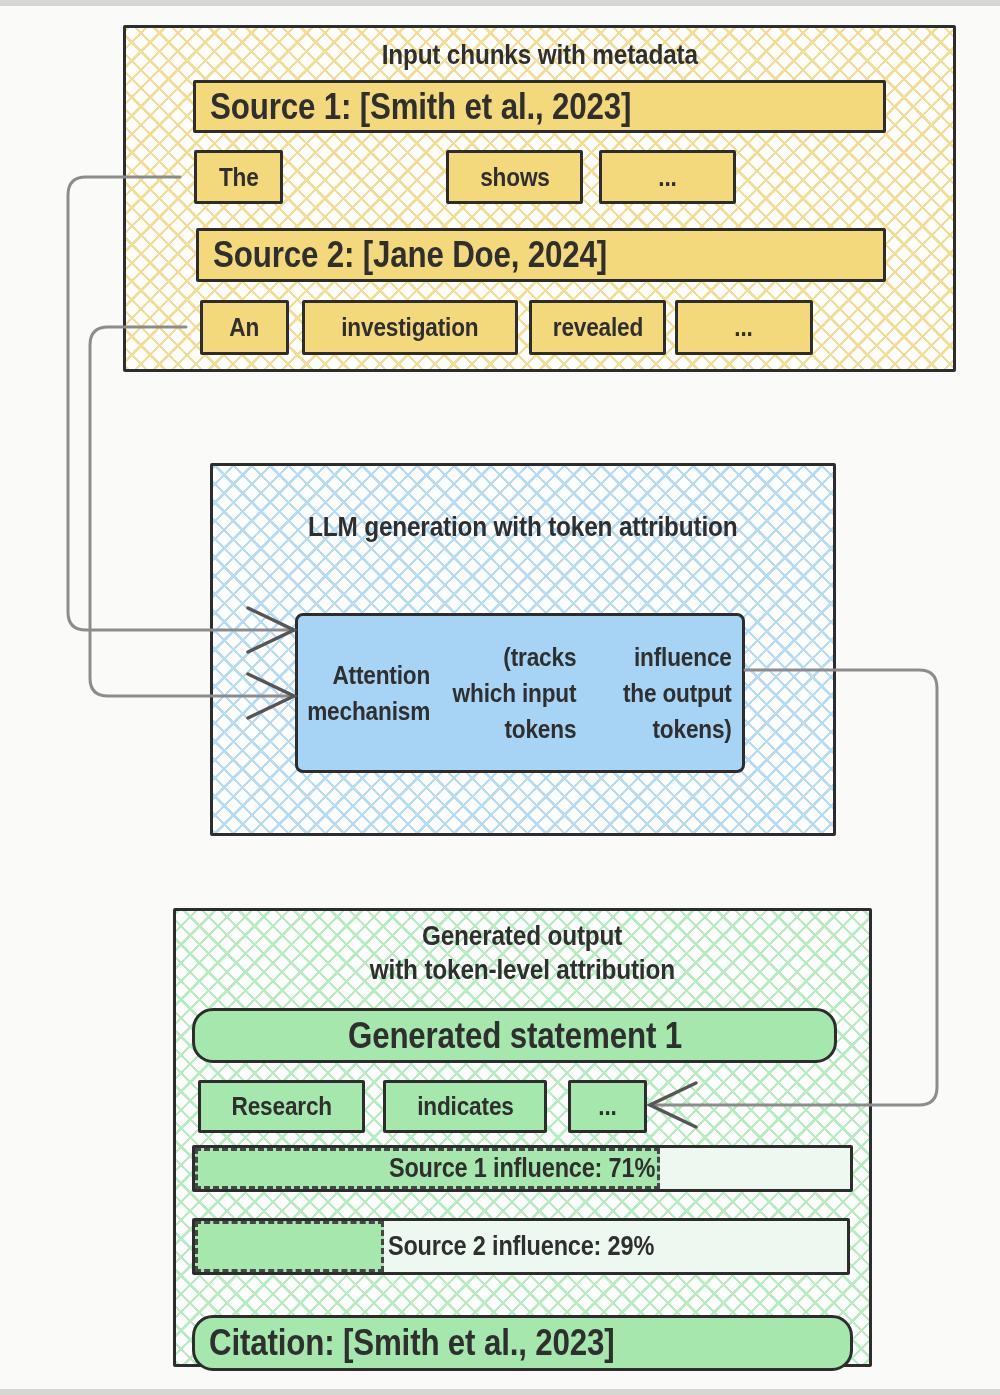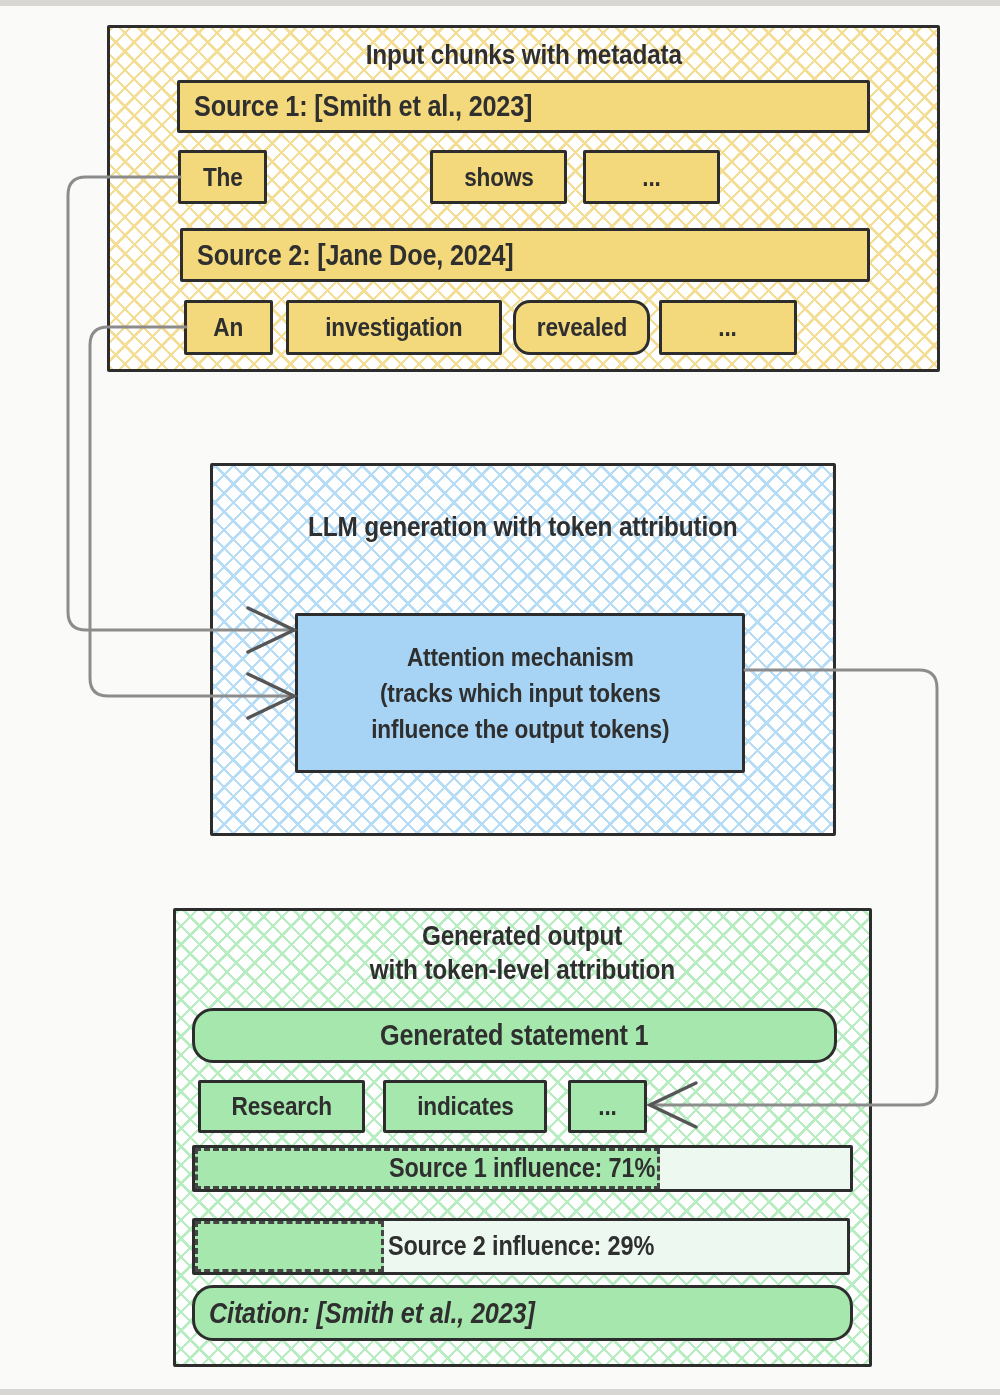--- a/index.html
+++ b/index.html
@@ -25,20 +25,21 @@
   .panel{
     position:absolute;
     border:3px solid var(--border_dark);
     border-radius:2px;
     background-color:#ffffff;
   }
   .panel.yellow{
     background-image:
       repeating-linear-gradient(45deg,  var(--yellow_hatch) 0 2.4px, transparent 2.4px 13px),
       repeating-linear-gradient(135deg, var(--yellow_hatch) 0 2.4px, transparent 2.4px 13px);
+    margin-left: 16px;
   }
   .panel.blue{
     background-image:
       repeating-linear-gradient(45deg,  var(--blue_hatch) 0 2.4px, transparent 2.4px 13px),
       repeating-linear-gradient(135deg, var(--blue_hatch) 0 2.4px, transparent 2.4px 13px);
   }
   .panel.green{
     background-image:
       repeating-linear-gradient(45deg,  var(--green_hatch) 0 2.4px, transparent 2.4px 13px),
       repeating-linear-gradient(135deg, var(--green_hatch) 0 2.4px, transparent 2.4px 13px);
@@ -53,42 +54,42 @@
   }
   .cond{display:inline-block;transform:scaleX(0.87);transform-origin:50% 50%;letter-spacing:-0.2px;}
   .cond.left{transform-origin:0 50%;}
 
   .bar{
     position:absolute;
     display:flex;align-items:center;
     background:var(--yellow_fill);
     border:3px solid var(--border_dark);
     border-radius:2px;
-    font-size:29px;font-weight:700;
+    font-size:36px;font-weight:700;
     padding:0 14px;
   }
   .bar.center{justify-content:center;padding:0;}
   .bar.greenfill{background:var(--green_fill);border-radius:21px;}
 
   .token{
     position:absolute;
     display:flex;align-items:center;justify-content:center;
     background:var(--yellow_fill);
     border:3px solid var(--border_dark);
     border-radius:2px;
     font-size:26px;font-weight:700;
   }
   .token.greenfill{background:var(--green_fill);}
 
   .attention-box{
     position:absolute;
-    display:flex;flex-direction:column;align-items:center;justify-content:center;
+    display:flex;flex-direction:row;align-items:center;justify-content:center;
     background:var(--blue_fill);
     border:3px solid var(--border_dark);
-    border-radius:2px;
+    border-radius:8px;
     font-size:26px;font-weight:700;
     line-height:36px;
     text-align:right;
   }
 
   .inf-bar{
     position:absolute;
     background:var(--green_pale);
     border:3px solid var(--border_dark);
     border-radius:2px;
@@ -136,21 +137,21 @@
     <div class="bar" style="left:70px;top:200px;width:690px;height:54px;">
       <span class="cond left">Source 2: [Jane Doe, 2024]</span>
     </div>
 
     <div class="token" style="left:74px;top:272px;width:89px;height:55px;">
       <span class="cond">An</span>
     </div>
     <div class="token" style="left:176px;top:272px;width:216px;height:55px;">
       <span class="cond">investigation</span>
     </div>
-    <div class="token" style="left:403px;top:272px;width:137px;height:55px;border-radius:17px;">
+    <div class="token" style="left:403px;top:272px;width:137px;height:55px;">
       <span class="cond">revealed</span>
     </div>
     <div class="token" style="left:549px;top:272px;width:138px;height:55px;">
       <span class="cond">...</span>
     </div>
   </section>
 
   <section class="panel blue" style="left:210px;top:443px;width:626px;height:373px;margin-top:20px;">
     <div class="panel-title" style="top:44px;">
       <span class="cond">LLM generation with token attribution</span>
@@ -189,21 +190,21 @@
       </div>
     </div>
 
     <div class="inf-bar" style="left:16px;top:307px;width:658px;height:57px;">
       <div class="inf-fill" style="width: 29%;"></div>
       <div class="inf-label">
         <span class="cond">Source 2 influence: 29%</span>
       </div>
     </div>
 
-    <div class="bar greenfill" style="left:16px;top:374px;width:661px;height:56px;font-style:italic;">
+    <div class="bar greenfill" style="left:16px;top:404px;width:661px;height:56px;">
       <span class="cond left">Citation: [Smith et al., 2023]</span>
     </div>
   </section>
 
   <svg class="arrows" width="1000" height="1395" viewBox="0 0 1000 1395">
     <g fill="none" stroke-linecap="round">
       <path d="M 180 177 L 86 177 Q 68 177 68 195 L 68 612 Q 68 630 86 630 L 294 630" stroke="#8c8c8c" stroke-width="3"></path>
       <path d="M 186 327 L 108 327 Q 90 327 90 345 L 90 678 Q 90 696 108 696 L 294 696" stroke="#8c8c8c" stroke-width="3"></path>
       <path d="M 745 670 L 919 670 Q 937 670 937 688 L 937 1087 Q 937 1105 919 1105 L 650 1105" stroke="#8c8c8c" stroke-width="3"></path>
       <path d="M 248 608 L 294 630 L 248 652" stroke="#565656" stroke-width="3.5"></path>

